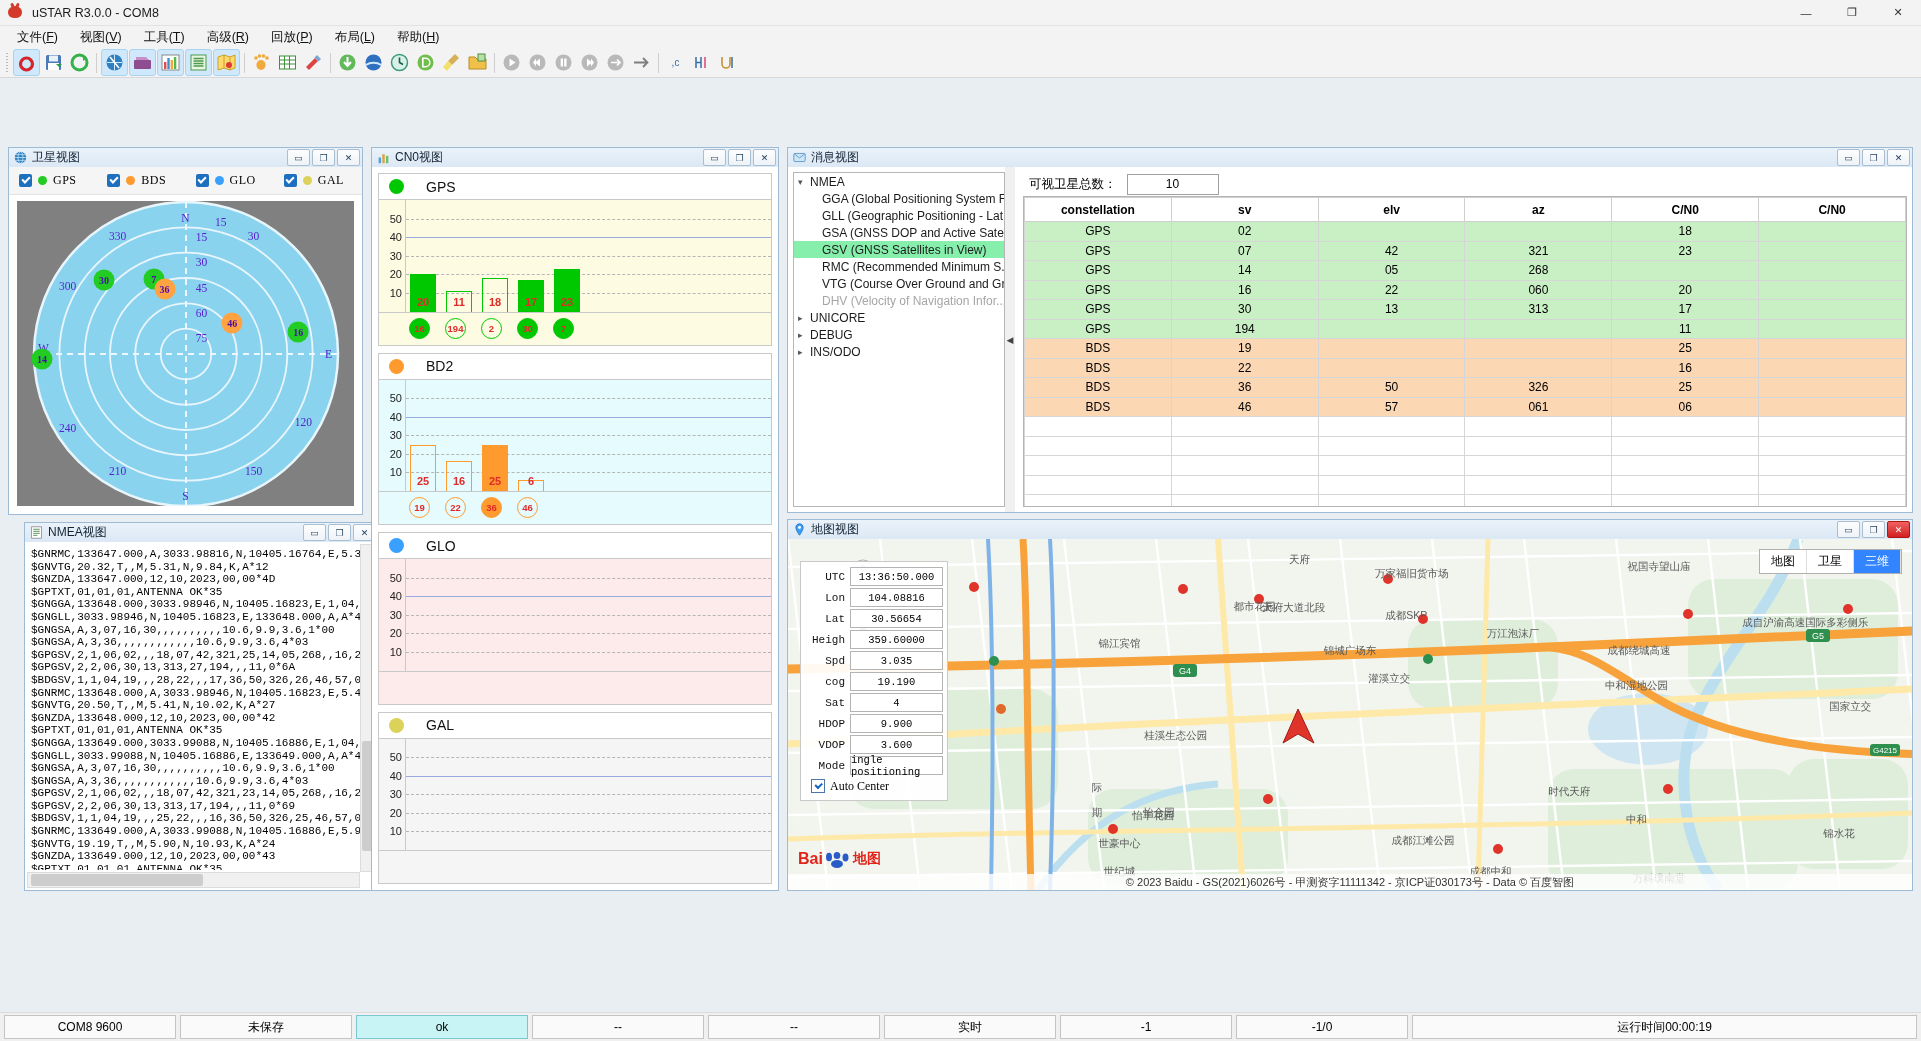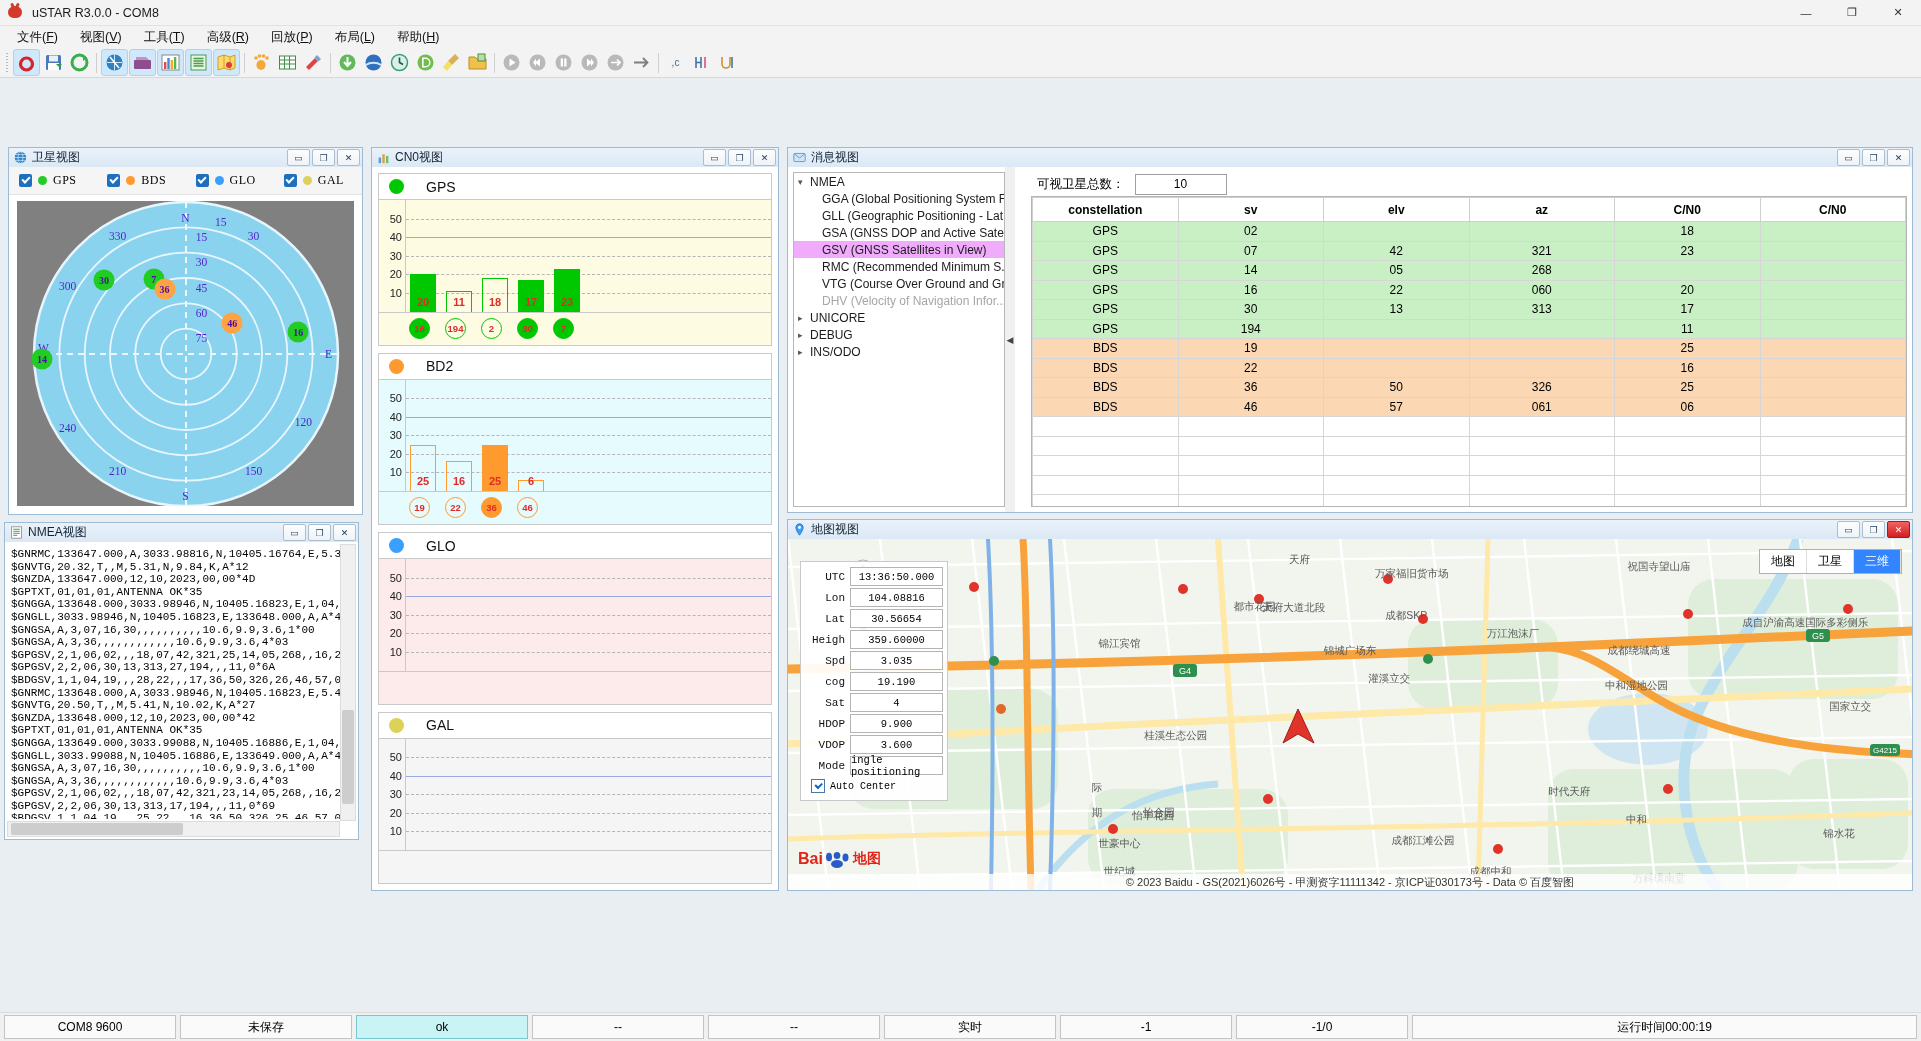--- a/index.html
+++ b/index.html
@@ -60,21 +60,21 @@
   .cbx:after{content:"";width:6px;height:3px;border-left:2px solid #fff;border-bottom:2px solid #fff;transform:rotate(-45deg) translate(1px,-1px);}
   .dot{width:9px;height:9px;border-radius:50%;}
   .leglabel{font-family:"Liberation Serif",serif;font-size:12px;letter-spacing:.5px;}
   .skywrap{position:absolute;left:8px;right:8px;top:34px;bottom:8px;background:#808080;overflow:hidden;}
   .sky{position:absolute;left:50%;top:50%;transform:translate(-50%,-50%);}
   .skytxt{position:absolute;color:#5522cc;font-family:"Liberation Serif",serif;font-size:11.5px;transform:translate(-50%,-50%);}
   .satdot{position:absolute;border-radius:50%;display:flex;align-items:center;justify-content:center;
      font-size:10px;color:#4b0ba8;font-family:"Liberation Serif",serif;transform:translate(-50%,-50%);font-weight:bold;}
 
   
-  #nmeaview{left:4px;top:444px;width:355px;height:318px;}
+  #nmeaview{left:24px;top:444px;width:355px;height:369px;}
   .nmeatext{position:absolute;inset:6px 18px 20px 6px;font-family:"Liberation Mono",monospace;font-size:11px;
      line-height:12.6px;color:#000;white-space:pre;overflow:hidden;}
   .vscroll{position:absolute;right:2px;top:2px;bottom:18px;width:14px;background:#f0f0f0;border:1px solid #dcdcdc;}
   .vthumb{position:absolute;left:1px;right:1px;top:60%;height:34%;background:#cdcdcd;border-radius:2px;}
   .hscroll{position:absolute;left:2px;right:18px;bottom:2px;height:14px;background:#f0f0f0;border:1px solid #dcdcdc;}
   .hthumb{position:absolute;top:1px;bottom:1px;left:1%;width:52%;background:#cdcdcd;border-radius:2px;}
 
   
   #cnoview{left:371px;top:69px;width:408px;height:744px;}
   .cnobody{position:absolute;inset:0;padding:6px;box-sizing:border-box;display:flex;flex-direction:column;gap:7px;background:#fff;}
@@ -95,25 +95,25 @@
   .satchip{position:absolute;top:5px;width:21px;height:21px;border-radius:50%;box-sizing:border-box;
      display:flex;align-items:center;justify-content:center;font-size:9.5px;color:#e02b2b;font-weight:bold;}
 
   
   #msgview{left:787px;top:69px;width:1126px;height:366px;}
   .msgbody{position:absolute;inset:0;display:flex;background:#fff;}
   .treepane{width:212px;border:1px solid #b7b7b7;margin:5px 0 5px 5px;box-sizing:border-box;background:#fff;overflow:hidden;flex:none;}
   .tnode{display:flex;align-items:center;height:17px;padding-left:4px;font-size:12px;color:#1b1b1b;white-space:nowrap;}
   .tnode .arrow{width:12px;font-size:9px;color:#555;flex:none;}
   .tnode.leaf{padding-left:28px;}
-  .tnode.sel{background:#f0abfc;}
+  .tnode.sel{background:#86efac;}
   .tnode.dim{color:#a6a6a6;}
   .splitter{width:10px;display:flex;align-items:center;justify-content:center;background:#f0f0f0;flex:none;}
   .splitter .a{font-size:9px;color:#444;}
-  .tablepane{flex:1;padding:5px 5px 5px 16px;box-sizing:border-box;display:flex;flex-direction:column;min-width:0;}
+  .tablepane{flex:1;padding:5px 5px 5px 8px;box-sizing:border-box;display:flex;flex-direction:column;min-width:0;}
   .countrow{display:flex;align-items:center;gap:10px;height:24px;padding-left:6px;}
   .countrow .lb{font-size:12.5px;}
   .countbox{width:90px;height:19px;border:1px solid #a0a0a0;background:#fff;display:flex;align-items:center;justify-content:center;font-size:12px;}
   .satTable{width:100%;border-collapse:collapse;table-layout:fixed;background:#fff;border:1px solid #b5b5b5;}
   .satTable th{height:21px;font-size:12px;font-weight:bold;background:#fff;border:1px solid #cfcfcf;}
   .satTable td{height:16.5px;font-size:12px;text-align:center;border:1px solid #d6d6d6;}
   tr.gps td{background:#c9f0c4;}
   tr.bds td{background:#fbd7b4;}
   tr.empty td{background:#fff;}
   .tblwrap{flex:1;border:1px solid #b5b5b5;overflow:hidden;background:#fff;}
@@ -122,21 +122,21 @@
   #mapview{left:787px;top:441px;width:1126px;height:372px;}
   .mapbody{position:absolute;inset:0;background:#eef3ef;overflow:hidden;}
   .mapcanvas{position:absolute;inset:0;}
   .infopanel{position:absolute;left:12px;top:22px;width:148px;background:rgba(255,255,255,.93);border:1px solid #c9c9c9;padding:5px 4px;box-sizing:border-box;}
   .inforow{display:flex;align-items:center;height:19px;margin-bottom:2px;}
   .inforow .k{width:40px;text-align:right;font-family:"Liberation Mono",monospace;font-size:11px;padding-right:5px;color:#111;}
   .inforow .v{flex:1;height:17px;border:1px solid #b4b4b4;background:#fff;display:flex;align-items:center;justify-content:center;font-family:"Liberation Mono",monospace;font-size:10.5px;}
   .autorow{display:flex;align-items:center;gap:5px;padding-left:6px;height:18px;}
   .autorow .cb{width:12px;height:12px;border:1px solid #4a77a8;background:#fff;display:flex;align-items:center;justify-content:center;}
   .autorow .cb:after{content:"";width:5px;height:2.5px;border-left:2px solid #1565c0;border-bottom:2px solid #1565c0;transform:rotate(-45deg) translate(1px,-1px);}
-  .autorow .lb{font-family:Liberation Mono, monospace;font-size:10px;text-align:center;}
+  .autorow .lb{font-family:Liberation Serif, serif;font-size:12px;text-align:center;}
   .maptabs{position:absolute;right:10px;top:10px;display:flex;border:1px solid #b0b0b0;background:#fff;}
   .maptab{padding:3px 11px;font-size:12px;border-right:1px solid #ddd;}
   .maptab.active{background:#3385ff;color:#fff;}
   .mapattr{position:absolute;left:0;right:0;bottom:0;height:16px;background:rgba(255,255,255,.82);font-size:11px;display:flex;align-items:center;justify-content:center;color:#333;}
   .baidulogo{position:absolute;left:10px;bottom:22px;display:flex;align-items:flex-end;gap:2px;}
   .mapctrl{position:absolute;left:60px;top:18px;width:28px;}
   .mapplace{position:absolute;font-size:10.5px;color:#5a5a5a;white-space:nowrap;transform:translate(-50%,-50%);}
 
   
   .statusbar{height:28px;background:#f0f0f0;display:flex;align-items:center;gap:4px;padding:0 4px;border-top:1px solid #dcdcdc;}

